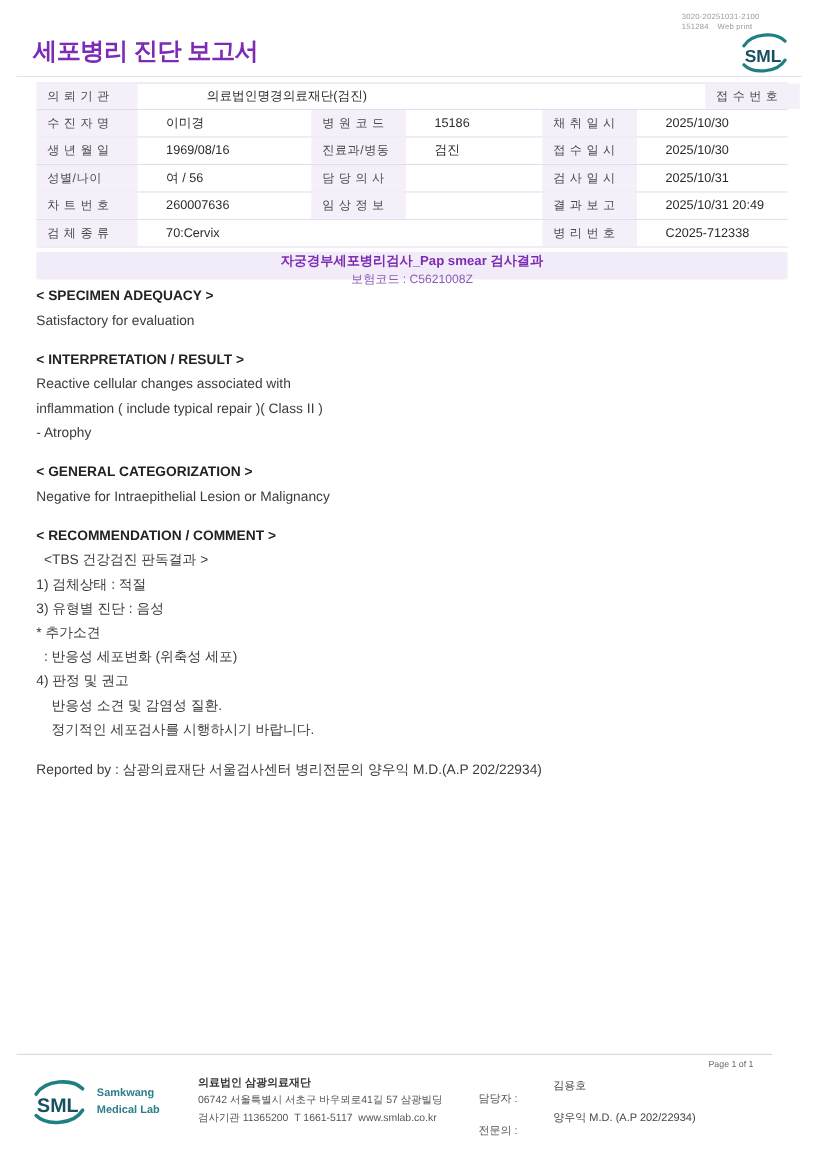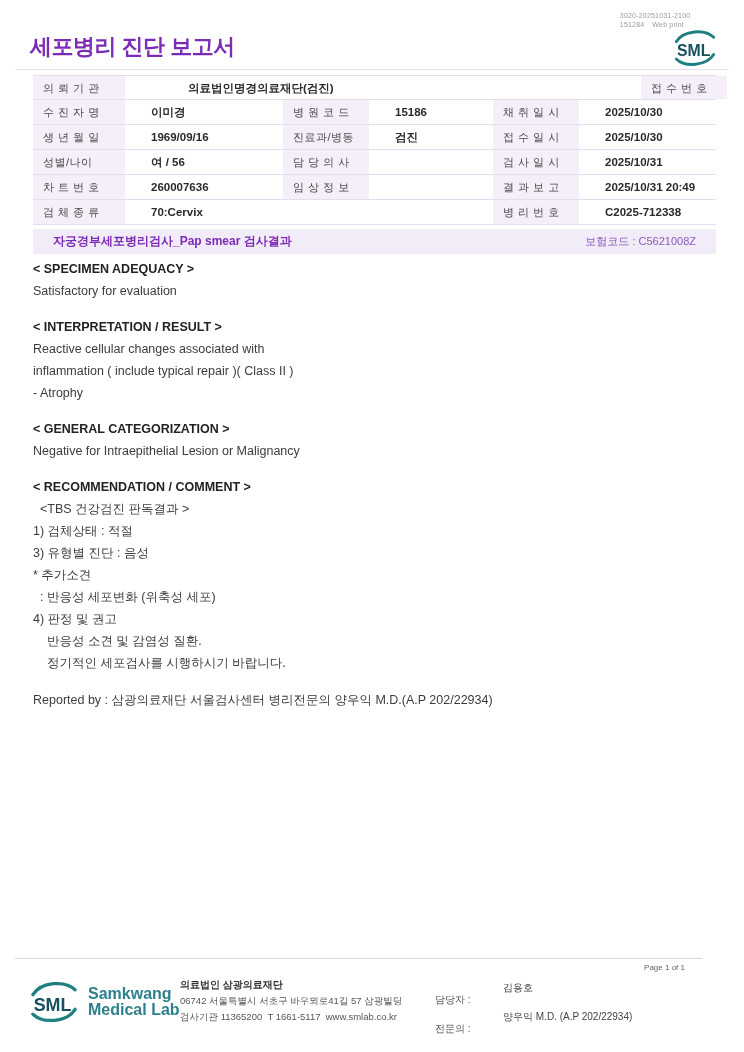--- a/index.html
+++ b/index.html
@@ -39,29 +39,30 @@
     grid-template-columns:92px 158px 86px 124px 86px 1fr;
     border-bottom:1px solid #e4dcef;
     height:25px; line-height:24px;
   }
   .trow:first-child { border-top:1px solid #e4dcef;gap:37px; }
   .tcell { font-size:11px; overflow:hidden; white-space:nowrap; }
   .tlabel {
     background:#f4eff9; color:#4a4a4a;
     padding-left:10px; letter-spacing:.5px;
   }
-  .tvalue { font-weight:bold; color:#2a2a2a; padding-left:26px; font-size:11.5px; }
+  .tvalue { font-weight:normal; color:#2a2a2a; padding-left:26px; font-size:11.5px; }
   .span3 { grid-column:span 3; }
 
   
   .banner {
     position:absolute; left:33px; top:229px; width:683px; height:25px;
     background:#f2ebf8; border-radius:2px;
     display:flex; align-items:center; justify-content:space-between;
     padding:0 20px;
+    flex-direction:column;
   }
   .banner-title { font-size:12px; font-weight:bold; color:#7c2bb5; }
   .banner-code  { font-size:11px; color:#8a5bb8; }
 
   
   .report { position:absolute; left:33px; top:258px; width:660px; }
   .sec-heading {
     font-size:12.5px; font-weight:bold; color:#222;
     line-height:22px; margin-top:14px; white-space:pre-wrap;
   }
@@ -74,21 +75,21 @@
     font-size:12.5px; color:#3c3c3c; line-height:22px; margin-top:15px;
     white-space:pre-wrap;
   }
 
   
   .footer { position:absolute; left:0; top:955px; width:717px; height:97px; }
   .footer-divider { position:absolute; left:15px; right:15px; top:3px; height:1px; background:#d9d9d9; }
   .page-label { position:absolute; right:32px; top:8px; font-size:8px; color:#666; }
   .footer-logo { position:absolute; left:28px; top:24px; display:flex; align-items:center; }
   .footer-logo svg { width:52px; height:46px; }
-  .logo-name { margin-left:8px; font-size:16px; line-height:16px; color:#2e7f8c; font-weight:bold; }
+  .logo-name { margin-left:8px; font-size:10px; line-height:16px; color:#2e7f8c; font-weight:bold; }
   .org-block { position:absolute; left:180px; top:22px; }
   .org-name { font-size:10px; font-weight:bold; color:#333; line-height:16px; }
   .org-line { font-size:9.5px; color:#555; line-height:16px; white-space:pre-wrap; }
   .person-block { position:absolute; left:435px; top:24px; }
   .person-row { display:flex; font-size:10px; color:#444; line-height:17px; }
   .person-row .plabel { width:44px; color:#555;margin-top:12px; }
   .person-row .pvalue { margin-left:24px; }
 
   .logo-arc { stroke:#1f7f83; stroke-width:4; fill:none; stroke-linecap:round; }
   .logo-text { font-family:"Liberation Sans",sans-serif; font-weight:bold; fill:#17505f; }
@@ -123,21 +124,21 @@
   <div class="trow">
     <div class="tcell tlabel">수 진 자 명</div>
     <div class="tcell tvalue">이미경</div>
     <div class="tcell tlabel">병 원 코 드</div>
     <div class="tcell tvalue">15186</div>
     <div class="tcell tlabel">채 취 일 시</div>
     <div class="tcell tvalue">2025/10/30</div>
   </div>
   <div class="trow">
     <div class="tcell tlabel">생 년 월 일</div>
-    <div class="tcell tvalue">1969/09/16</div>
+    <div class="tcell tvalue">1969/08/16</div>
     <div class="tcell tlabel">진료과/병동</div>
     <div class="tcell tvalue">검진</div>
     <div class="tcell tlabel">접 수 일 시</div>
     <div class="tcell tvalue">2025/10/30</div>
   </div>
   <div class="trow">
     <div class="tcell tlabel">성별/나이</div>
     <div class="tcell tvalue">여 / 56</div>
     <div class="tcell tlabel">담 당 의 사</div>
     <div class="tcell tvalue"></div>

